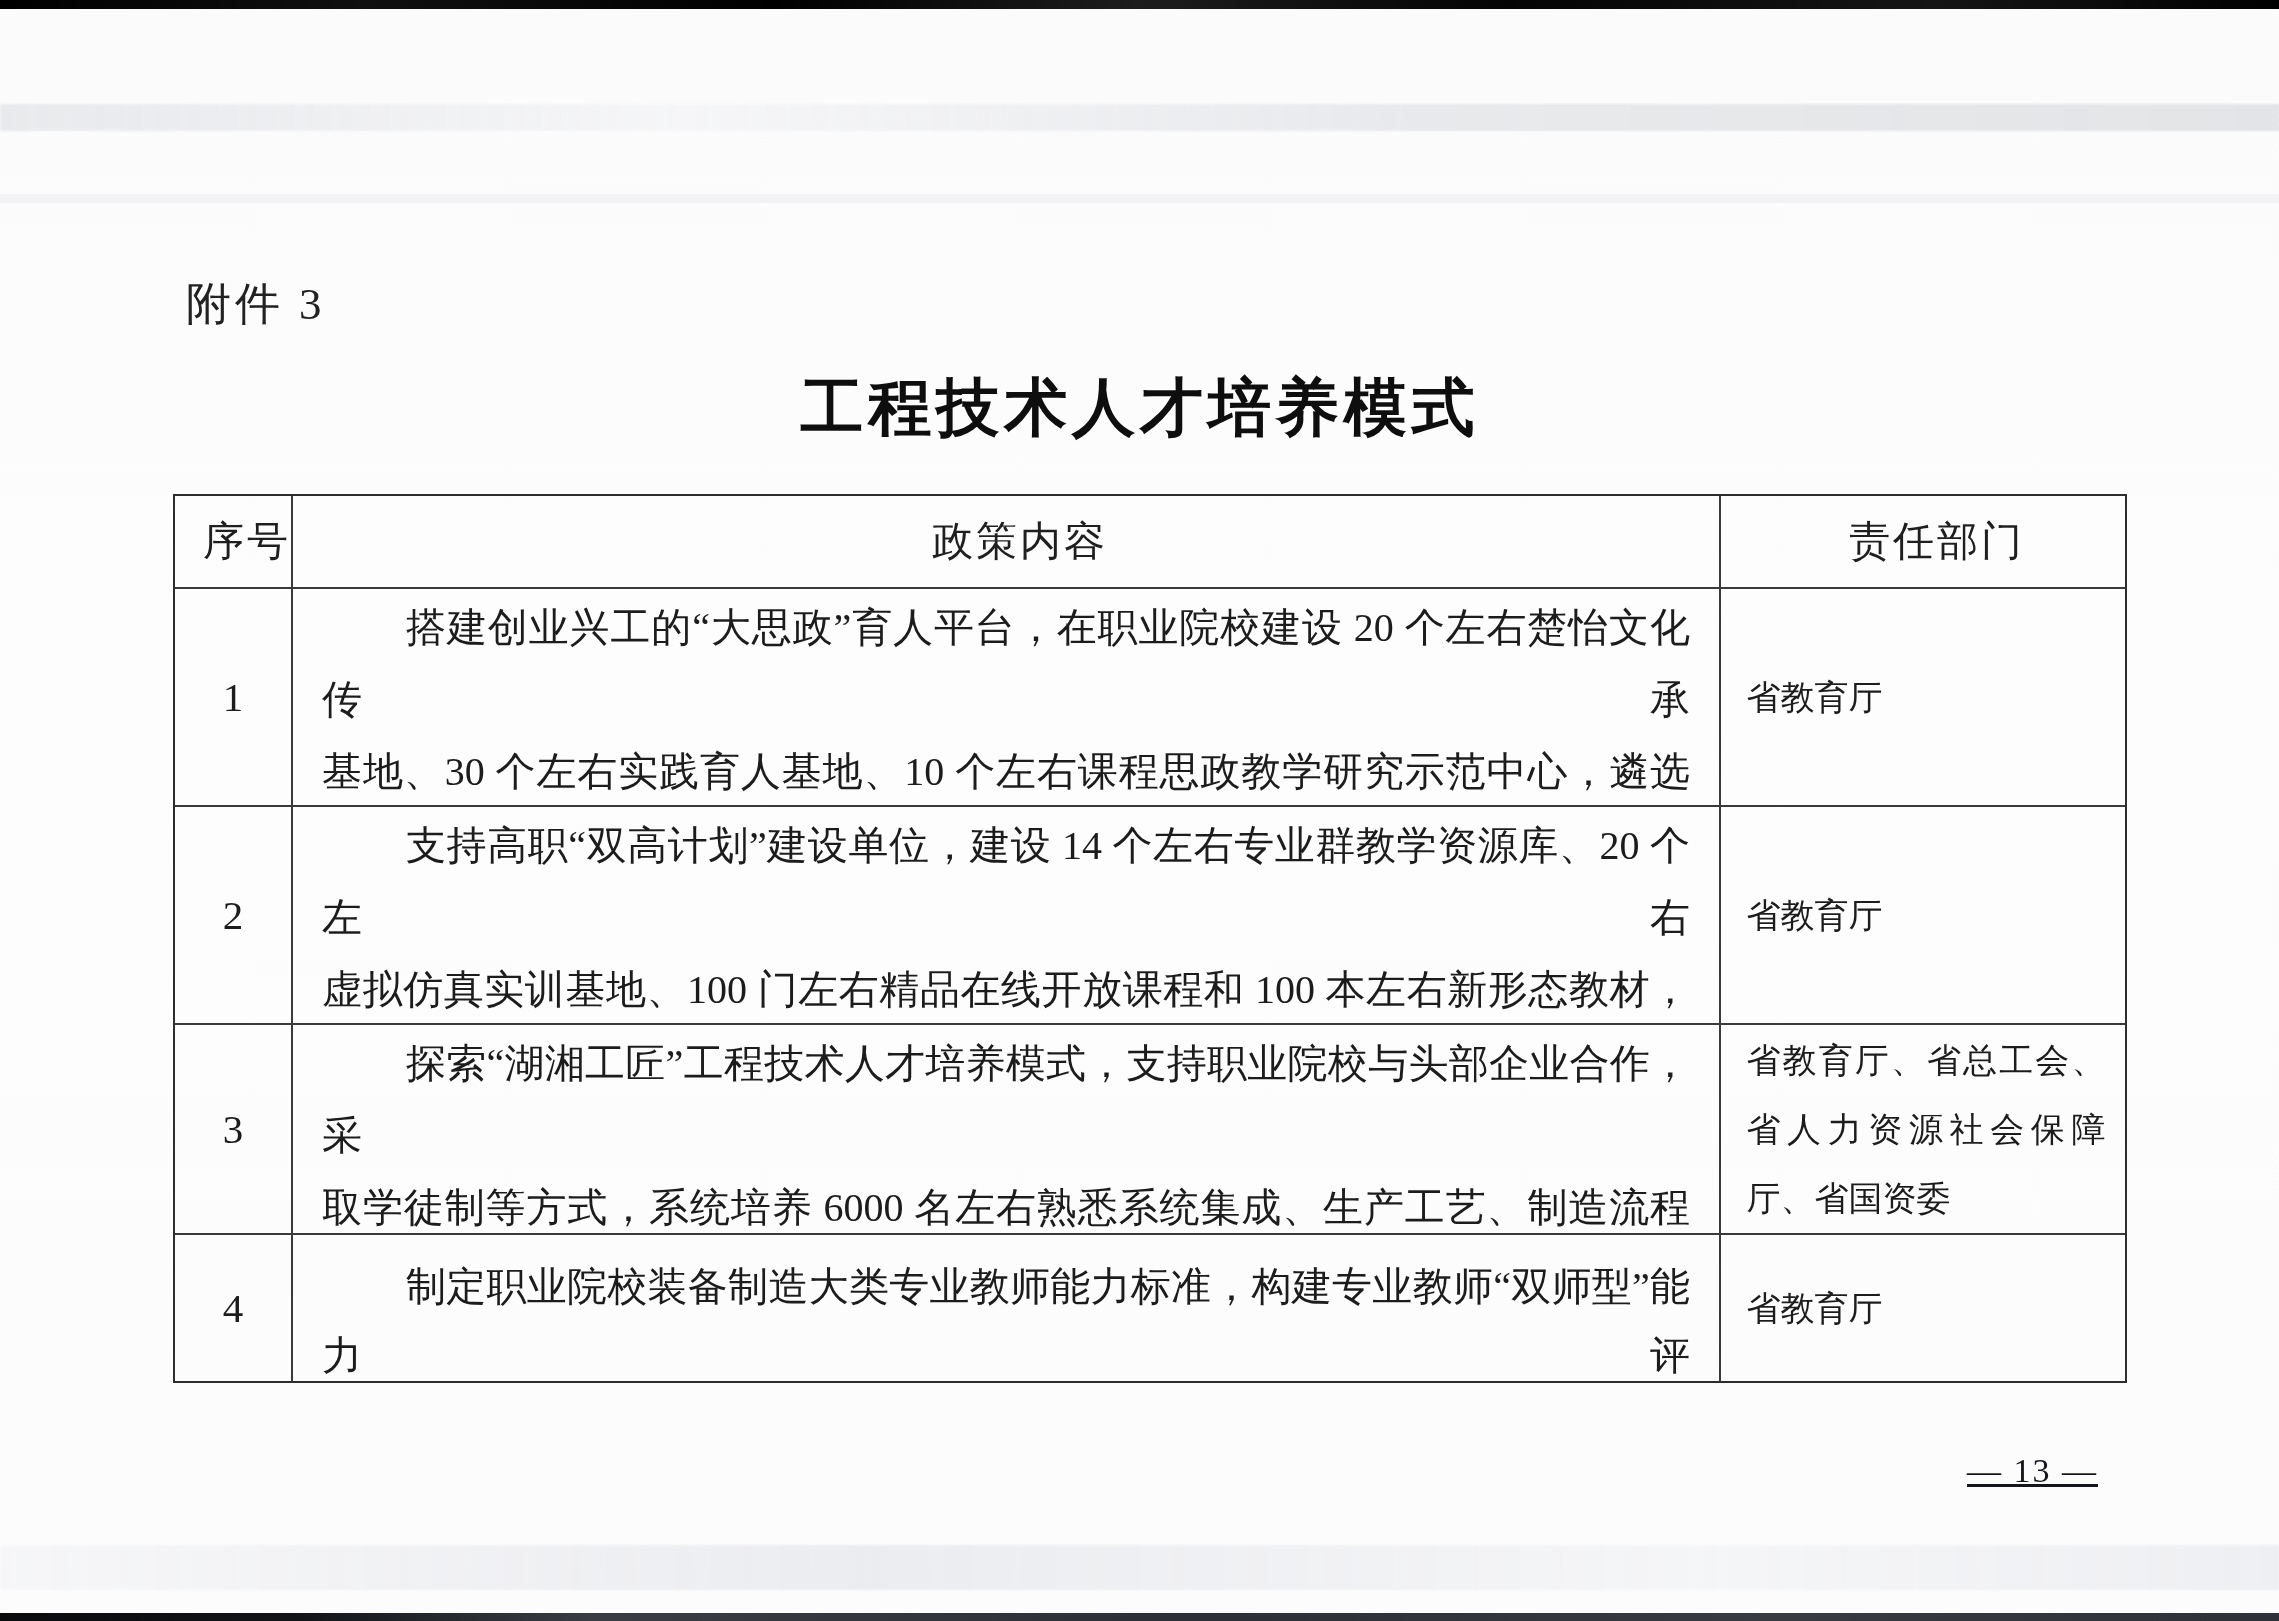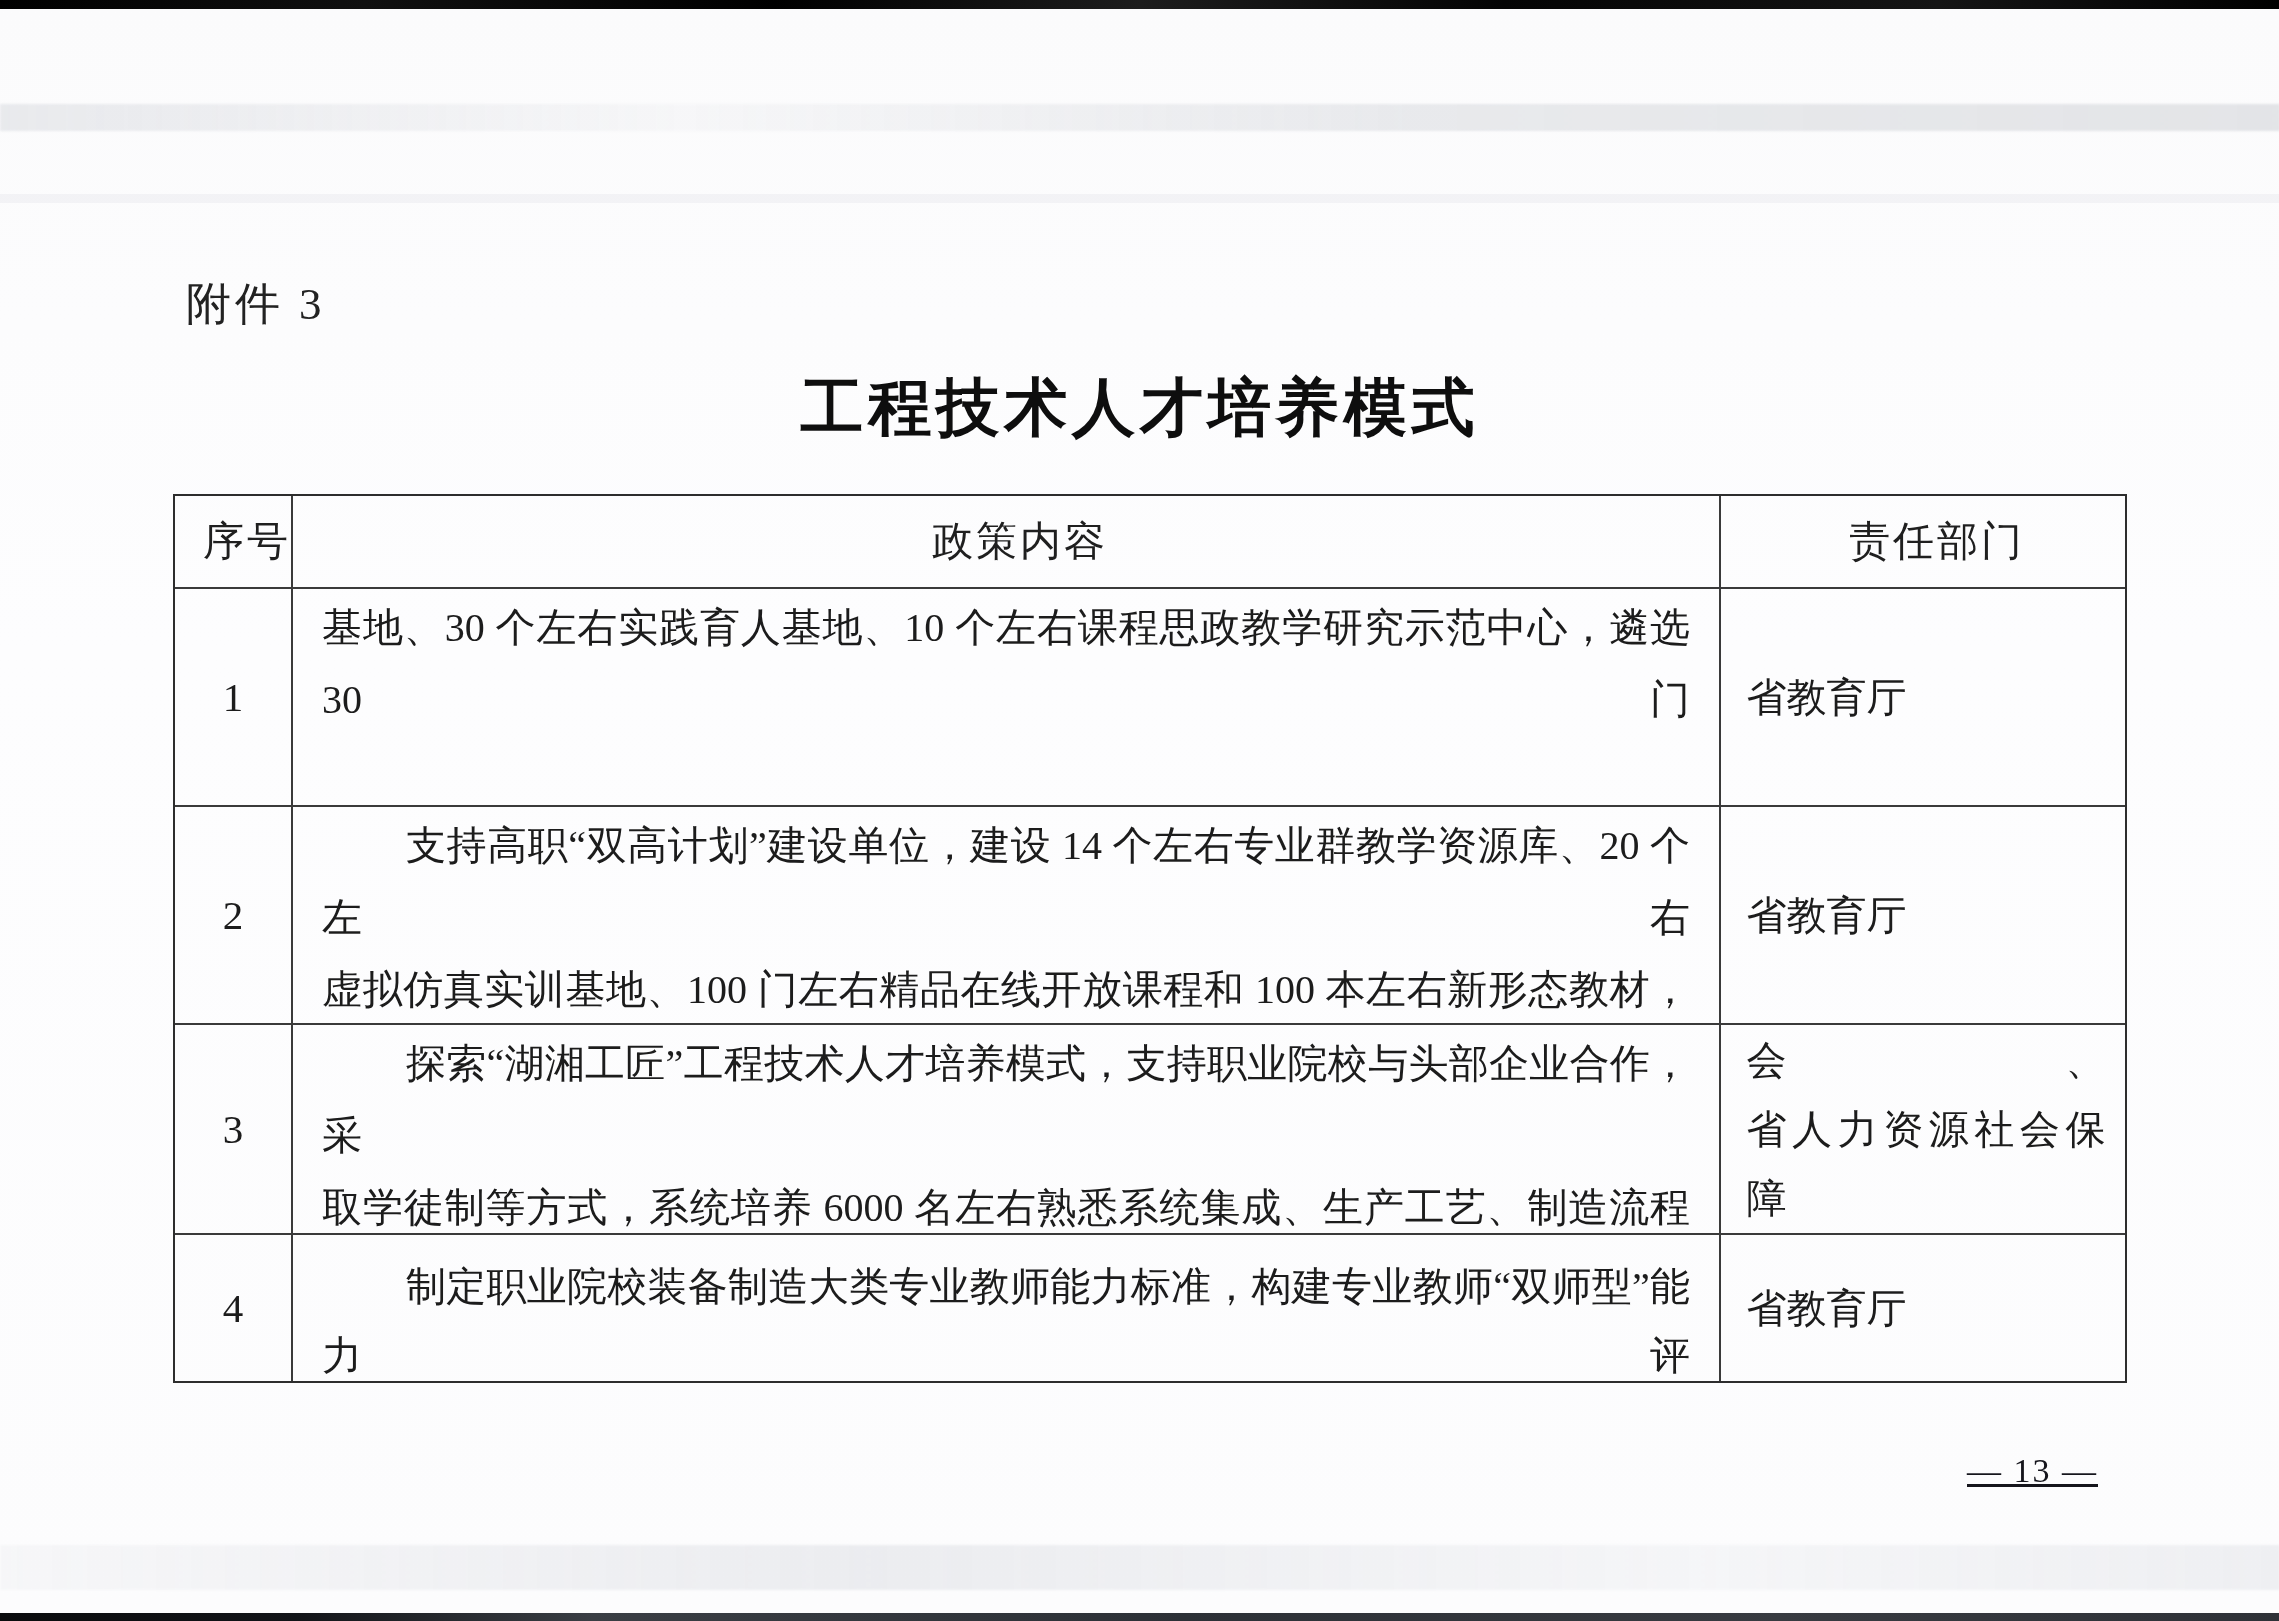--- a/index.html
+++ b/index.html
@@ -36,21 +36,21 @@
   .cell.last-col{ border-right:none; }
   .cell.last-row{ border-bottom:none; }
   .header-cell{
     display:flex; align-items:center; justify-content:center;
     font-family:"Liberation Sans","DejaVu Sans",sans-serif;
     font-size:41px; letter-spacing:2.9px; color:#1f1f1f;padding-left:28px;
   }
   .index-cell{ display:flex; align-items:center; justify-content:center; font-size:41px; }
   .content-cell{ padding:2.9px 29px 0 29px; font-size:40px; line-height:72px; }
   .content-cell.compact{ padding-top:17px; line-height:69px; }
-  .dept-cell{ padding:0 19.6px 0 25.5px; font-size:40px; line-height:69px;
+  .dept-cell{ padding:0 19.6px 0 25.5px; font-size:34px; line-height:69px;
     display:flex; flex-direction:column; justify-content:center; }
   .line{ white-space:normal; }
   .line.indent{ text-indent:84px; }
   .line.justify{ text-align:justify; text-align-last:justify; }
 
   .page-number{ position:absolute; top:1452px; right:182px; font-size:34px; letter-spacing:2px; color:#15151c;text-decoration:underline; }
 </style>
 </head>
 <body>
 
@@ -62,20 +62,21 @@
 
   <div class="attachment-label">附件 3</div>
   <div class="doc-title">工程技术人才培养模式</div>
 
   <div class="task-table" id="task-table">
     <div class="cell header-cell">序号</div>
     <div class="cell header-cell">政策内容</div>
     <div class="cell header-cell last-col">责任部门</div>
   <div class="cell index-cell">1</div>
       <div class="cell content-cell">
+        <div class="line indent justify">搭建创业兴工的“大思政”育人平台，在职业院校建设 20 个左右楚怡文化传承</div>
         <div class="line justify">基地、30 个左右实践育人基地、10 个左右课程思政教学研究示范中心，遴选 30 门</div>
       </div>
       <div class="cell dept-cell last-col">
         <div class="line">省教育厅</div>
       </div>
       <div class="cell index-cell">2</div>
       <div class="cell content-cell">
         <div class="line indent justify">支持高职“双高计划”建设单位，建设 14 个左右专业群教学资源库、20 个左右</div>
         <div class="line justify">虚拟仿真实训基地、100 门左右精品在线开放课程和 100 本左右新形态教材，推进优</div>
       </div>

